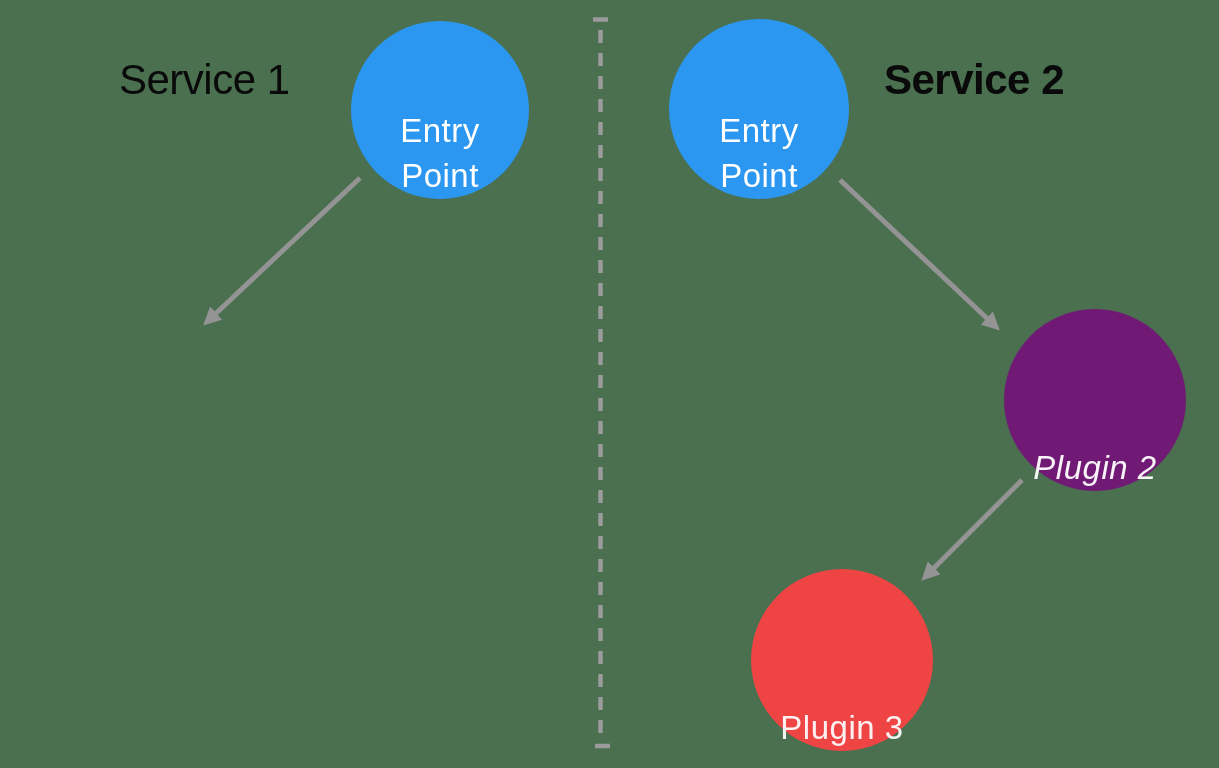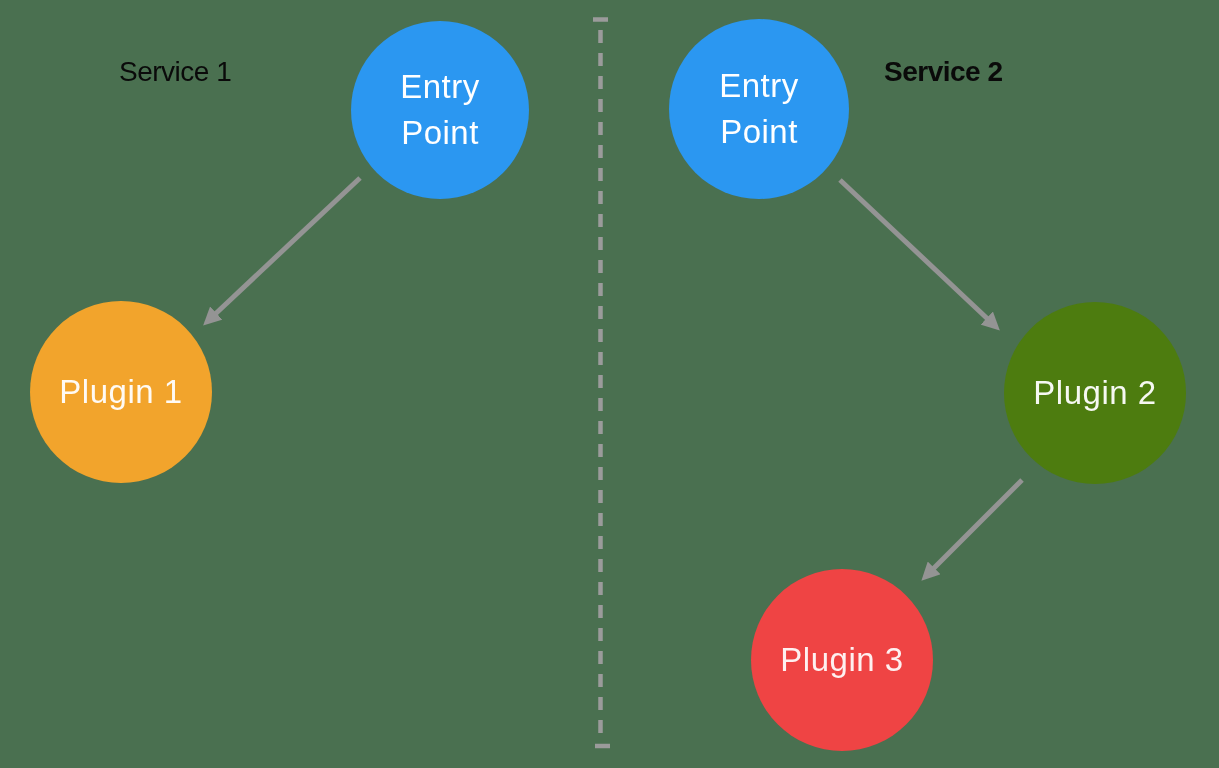--- a/index.html
+++ b/index.html
@@ -17,33 +17,33 @@
   .svg-layer{
     position:absolute;
     left:0; top:0;
     width:1219px;
     height:768px;
     pointer-events:none;
   }
   .service-label{
     position:absolute;
     color:#0A0A0A;
-    font-size:28px;
+    font-size:42px;
     letter-spacing:-0.5px;
     white-space:nowrap;
   }
   #service1-label{ left:119px; top:56px; }
   #service2-label{ left:884px; top:56px;font-weight:bold; }
   .node{
     position:absolute;
     border-radius:50%;
     display:flex;
     flex-direction:column;
     align-items:center;
-    justify-content:center;
+    justify-content:flex-end;
     text-align:center;
     color:#FFFFFF;
     font-size:33px;
     line-height:1.38;
     letter-spacing:0.5px;
   }
   .node .line{ display:block; }
   #node-entry1{
     left:351px; top:21px;
     width:178px; height:178px;
@@ -54,24 +54,25 @@
     width:180px; height:180px;
     background:#2B97F1;
   }
   #node-plugin1{
     left:30px; top:301px;
     width:182px; height:182px;
     background:#F2A42C;
     color:rgba(255,255,255,0.95);
   }
   #node-plugin2{
-    left:1004px; top:302px;
+    left:1004px; top:309px;
     width:182px; height:182px;
-    background:#4d7c0f;
+    background:#701a75;
     color:rgba(255,255,255,0.95);
+    font-style:italic;
   }
   #node-plugin3{
     left:751px; top:569px;
     width:182px; height:182px;
     background:#ef4444;
     color:rgba(255,255,255,0.92);
   }
 </style>
 </head>
 <body>
@@ -98,23 +99,20 @@
 
   <div class="service-label" id="service1-label">Service 1</div>
 
   <div class="service-label" id="service2-label">Service 2</div>
 
   <div class="node" id="node-entry1">
     <span class="line">Entry</span>
     <span class="line">Point</span>
   </div>
 
-  <div class="node" id="node-plugin1">
-    <span class="line">Plugin 1</span>
-  </div>
 
   <div class="node" id="node-entry2">
     <span class="line">Entry</span>
     <span class="line">Point</span>
   </div>
 
   <div class="node" id="node-plugin2">
     <span class="line">Plugin 2</span>
   </div>
 

